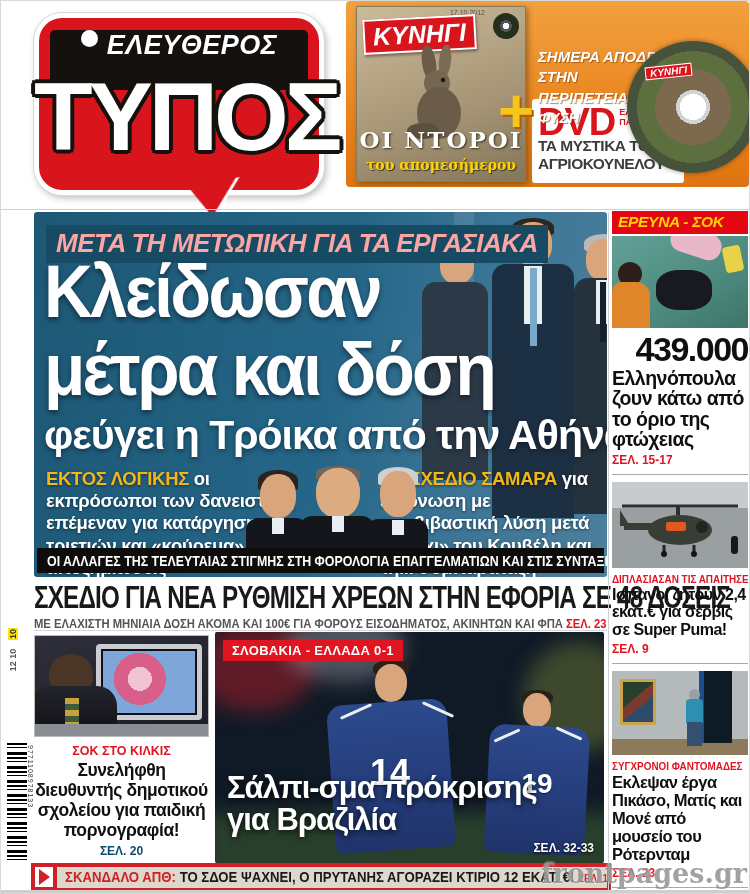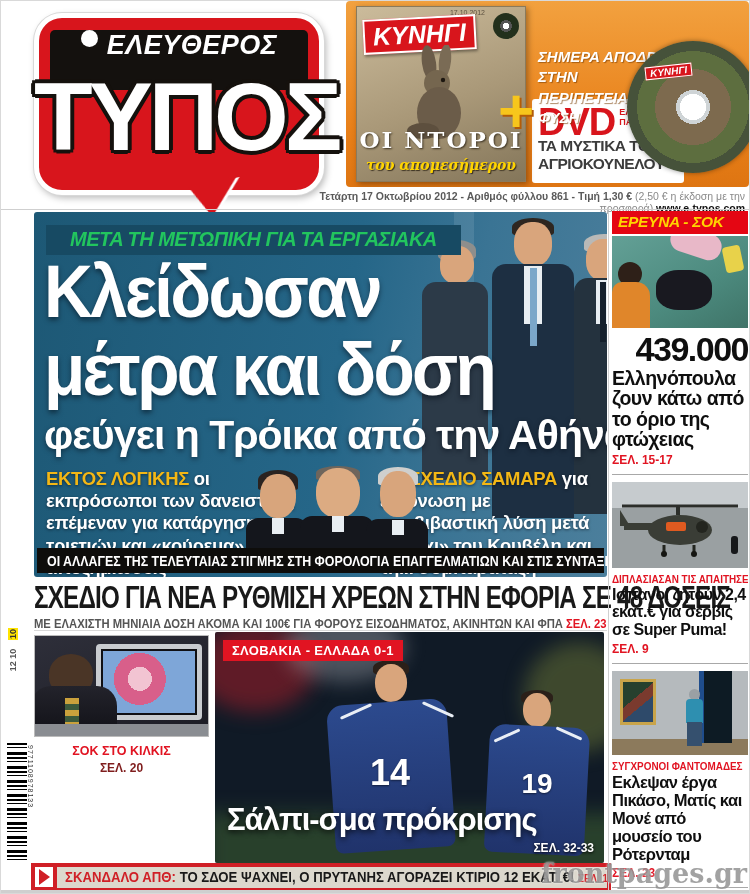--- a/index.html
+++ b/index.html
@@ -36,21 +36,21 @@
   .mag-chip{position:absolute;left:6px;top:10px;background:#d8151c;color:#fff;font-weight:bold;font-style:italic;
             font-size:25px;padding:1px 8px;transform:rotate(-3deg);border:2px solid #fff;box-shadow:1px 2px 3px rgba(0,0,0,.4);}
   .mag-date{position:absolute;right:40px;top:2px;font-size:7px;color:#5c5140;}
   .mag-disc{position:absolute;right:6px;top:6px;width:26px;height:26px;border-radius:50%;
             background:radial-gradient(circle,#fff 0 3px,#555 3px 6px,#23301c 6px 13px);}
   .mag-hare{position:absolute;left:38px;top:38px;}
   .mag-head{position:absolute;left:0;right:0;bottom:28px;text-align:center;color:#fff;
             font-family:"DejaVu Serif",serif;font-weight:bold;font-size:23px;letter-spacing:2px;
             text-shadow:1px 1px 2px #3a3020;}
   .mag-sub{position:absolute;left:0;right:0;bottom:8px;text-align:center;color:#ffd400;
-           font-family:"DejaVu Serif",serif;font-style:italic;font-weight:bold;font-size:14px;
+           font-family:"DejaVu Serif",serif;font-weight:bold;font-size:14px;
            text-shadow:1px 1px 1px #3a3020;}
   .promo-plus{position:absolute;left:152px;top:74px;font-size:62px;font-weight:bold;color:#f7c61c;
               text-shadow:2px 2px 0 #b35c08;}
   .promo-tag{position:absolute;left:192px;top:46px;width:160px;color:#fff;font-weight:bold;font-style:italic;
              font-size:15px;line-height:1.35;text-shadow:1px 1px 1px rgba(120,60,0,.6);}
   .promo-tag .l2{color:#fff;}
   .dvd-row{position:absolute;left:6px;top:6px;display:flex;align-items:flex-start;gap:4px;}
   .dvd-big{color:#d8151c;font-weight:bold;font-size:38px;line-height:.9;letter-spacing:-1px;}
   .dvd-sub{color:#d8151c;font-weight:bold;font-size:9px;line-height:1.1;padding-top:3px;}
   .dvd-title{position:absolute;left:6px;top:38px;color:#3c3c3c;font-weight:bold;font-size:15.5px;
@@ -71,22 +71,22 @@
   
   .lead{left:33px;top:211px;width:573px;height:365px;border-radius:3px;overflow:hidden;
         background:linear-gradient(100deg,#1d5875 0%,#256688 52%,#3a7494 72%,#4c7f9c 100%);}
   .lead-band{position:absolute;left:420px;top:0;width:20px;height:220px;background:rgba(255,255,255,.10);}
   .fig{position:absolute;}
   .fig .head{position:absolute;background:#d9a57c;border-radius:45%;}
   .fig .hair{position:absolute;border-radius:50% 50% 20% 20%;}
   .fig .torso{position:absolute;border-radius:14px 14px 0 0;}
   .fig .shirt{position:absolute;background:#e8eef2;}
   .fig .tie{position:absolute;}
-  .lead-kicker{position:absolute;left:12px;top:13px;background:#174a63;color:#22c55e;font-weight:bold;
-               font-style:italic;font-size:20px;padding:3px 24px 4px;letter-spacing:-.5px;}
+  .lead-kicker{position:absolute;left:12px;top:13px;background:#174a63;color:#fca5a5;font-weight:bold;
+               font-style:italic;font-size:26px;padding:3px 10px 4px;letter-spacing:-.5px;}
   .lead-h1{position:absolute;left:10px;color:#fff;font-weight:bold;font-size:75px;letter-spacing:-3px;
            line-height:1;text-shadow:0 3px 6px rgba(0,10,20,.5);transform:scaleX(.9);transform-origin:left center;white-space:nowrap;}
   .lead-h1.a{top:42px;}
   .lead-h1.b{top:120px;}
   .lead-h2{position:absolute;left:10px;top:200px;color:#fff;font-weight:bold;font-size:41px;letter-spacing:-1px;
            text-shadow:0 2px 5px rgba(0,10,20,.5);white-space:nowrap;}
   .lead-col{position:absolute;top:256px;color:#fff;font-weight:bold;font-size:18.5px;line-height:1.2;
             letter-spacing:-.3px;text-shadow:0 1px 3px rgba(0,10,20,.55);}
   .lead-col .lbl{color:#f3b715;}
   .lead-col.left{left:12px;width:252px;}
@@ -113,21 +113,21 @@
                 overflow:hidden;border:1px solid #bbb;box-sizing:border-box;}
   .monitor{position:absolute;right:6px;top:8px;width:96px;height:66px;background:#101014;border:5px solid #c9ccd0;border-radius:4px;}
   .monitor .scr{position:absolute;inset:2px;background:radial-gradient(circle at 40% 45%,#f2c4d2 0 12px,#d85f8a 12px 26px,#7ea6d8 26px 60px);}
   .k-head{position:absolute;left:14px;top:18px;width:44px;height:40px;border-radius:50% 50% 40% 40%;background:#4a3526;}
   .k-body{position:absolute;left:-4px;top:50px;width:86px;height:52px;border-radius:20px 20px 0 0;
           background:linear-gradient(180deg,#23232b,#101016);}
   .k-scarf{position:absolute;left:30px;top:62px;width:14px;height:40px;background:repeating-linear-gradient(180deg,#caa13c 0 6px,#3c5a3c 6px 12px);}
   .k-desk{position:absolute;left:0;right:0;bottom:0;height:12px;background:#8a8d92;}
   .kilkis-kicker{margin-top:7px;color:#e11422;font-weight:bold;font-size:12.5px;}
   .kilkis-h{margin-top:2px;color:#101010;font-weight:bold;font-size:17.5px;line-height:1.15;letter-spacing:-.4px;}
-  .kilkis-pg{margin-top:3px;color:#7f1d1d;font-weight:bold;font-size:12px;}
+  .kilkis-pg{margin-top:3px;color:#0c4a6e;font-weight:bold;font-size:12px;}
 
   
   .football{left:214px;top:631px;width:389px;height:231px;background:#101a26;overflow:hidden;border-radius:2px;}
   .fb-blob{position:absolute;border-radius:50%;filter:blur(10px);}
   .fb-label{position:absolute;left:8px;top:8px;background:#e11422;color:#fff;font-weight:bold;font-size:13px;
             padding:3px 9px;letter-spacing:.3px;z-index:3;}
   .player{position:absolute;z-index:2;}
   .player .ph{position:absolute;background:#d9a57c;border-radius:48%;}
   .player .phair{position:absolute;background:#2b2019;border-radius:50% 50% 30% 30%;}
   .player .pt{position:absolute;background:linear-gradient(180deg,#2c4a8e,#20336b);border-radius:16px 16px 8px 8px;}
@@ -240,25 +240,20 @@
     <div class="promo-plus">+</div>
     <div class="promo-tag">
       <span>ΣΗΜΕΡΑ ΑΠΟΔΡΑΣΗ ΣΤΗΝ</span><br>
       <span class="l2">ΠΕΡΙΠΕΤΕΙΑ ΚΑΙ ΤΗ ΦΥΣΗ</span>
     </div>
     <div class="disc">
       <div class="disc-chip">ΚΥΝΗΓΙ</div>
     </div>
   </div>
 
-  <div class="abs dateline">
-    <span class="issue">Τετάρτη 17 Οκτωβρίου 2012 - Αριθμός φύλλου 861 - Τιμή 1,30 €</span>
-    <span class="note">(2,50 € η έκδοση με την προσφορά)</span>
-    <span class="site">www.e-typos.com</span>
-  </div>
   <div class="abs header-rule"></div>
 
   <div class="abs lead">
     <div class="lead-band"></div>
 
     <div class="fig" style="left:388px;top:28px;width:66px;height:240px;">
       <span class="hair" style="left:16px;top:0;width:38px;height:20px;background:#8e8e8c;"></span>
       <span class="head" style="left:18px;top:6px;width:34px;height:38px;"></span>
       <span class="torso" style="left:0;top:42px;width:66px;height:198px;background:#2c3a48;"></span>
     </div>
@@ -331,20 +326,21 @@
     <div class="kilkis-photo">
       <div class="monitor">
           <span class="scr"></span>
         </div>
       <div class="k-head"></div>
       <div class="k-body"></div>
       <div class="k-scarf"></div>
       <div class="k-desk"></div>
     </div>
     <div class="kilkis-kicker">ΣΟΚ ΣΤΟ ΚΙΛΚΙΣ</div>
+    <div class="kilkis-h">Συνελήφθη διευθυντής δημοτικού σχολείου για παιδική πορνογραφία!</div>
     <div class="kilkis-pg">ΣΕΛ. 20</div>
   </div>
 
   <div class="abs football">
     <div class="fb-blob" style="left:-20px;top:-10px;width:120px;height:90px;background:rgba(160,30,40,.55);"></div>
     <div class="fb-blob" style="left:70px;top:-20px;width:120px;height:70px;background:rgba(220,220,225,.30);"></div>
     <div class="fb-blob" style="left:-10px;bottom:-30px;width:420px;height:80px;background:rgba(70,110,50,.45);border-radius:0;"></div>
     <div class="fb-blob" style="right:-30px;top:10px;width:110px;height:110px;background:rgba(150,160,60,.35);"></div>
     <div class="fb-label">ΣΛΟΒΑΚΙΑ - ΕΛΛΑΔΑ 0-1</div>
 
@@ -360,20 +356,21 @@
       <span class="phair" style="left:38px;top:0;width:32px;height:14px;"></span>
       <span class="ph" style="left:40px;top:3px;width:28px;height:34px;"></span>
       <span class="pt" style="left:4px;top:36px;width:100px;height:128px;transform:rotate(3deg);"></span>
       <span class="str" style="left:10px;top:44px;width:28px;transform:rotate(-24deg);"></span>
       <span class="str" style="left:72px;top:42px;width:28px;transform:rotate(24deg);"></span>
       <span class="pn" style="top:78px;font-size:28px;">19</span>
     </div>
 
     <div class="fb-h">
       <span>Σάλπι-σμα πρόκρισης</span><br>
+      <span>για Βραζιλία</span>
     </div>
     <div class="fb-pg">ΣΕΛ. 32-33</div>
   </div>
 
   <div class="abs scandal">
     <span class="sc-sq">
         <span class="sc-tri"></span>
       </span>
     <div class="sc-inner">
       <span class="cond85">

